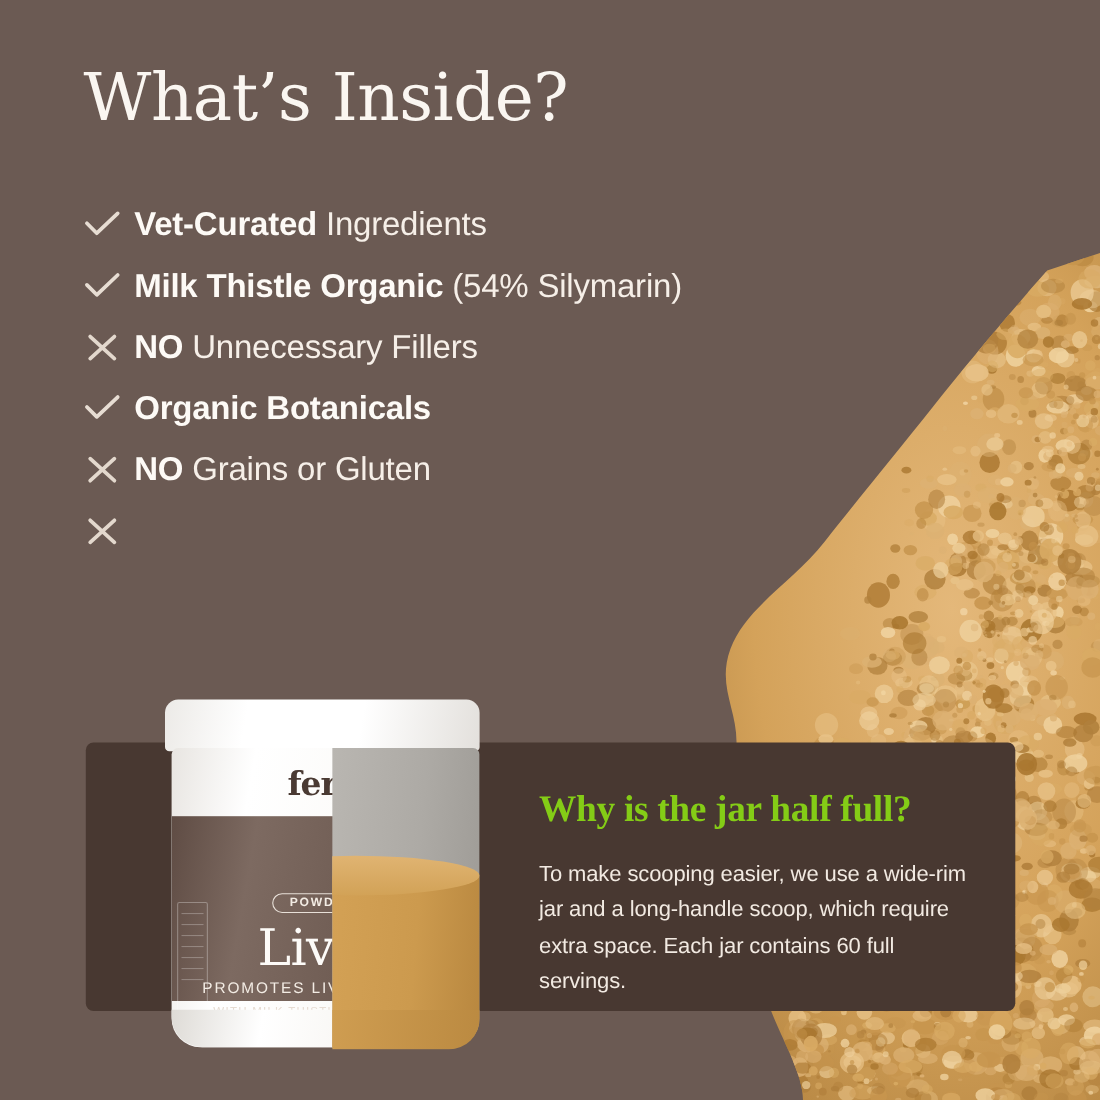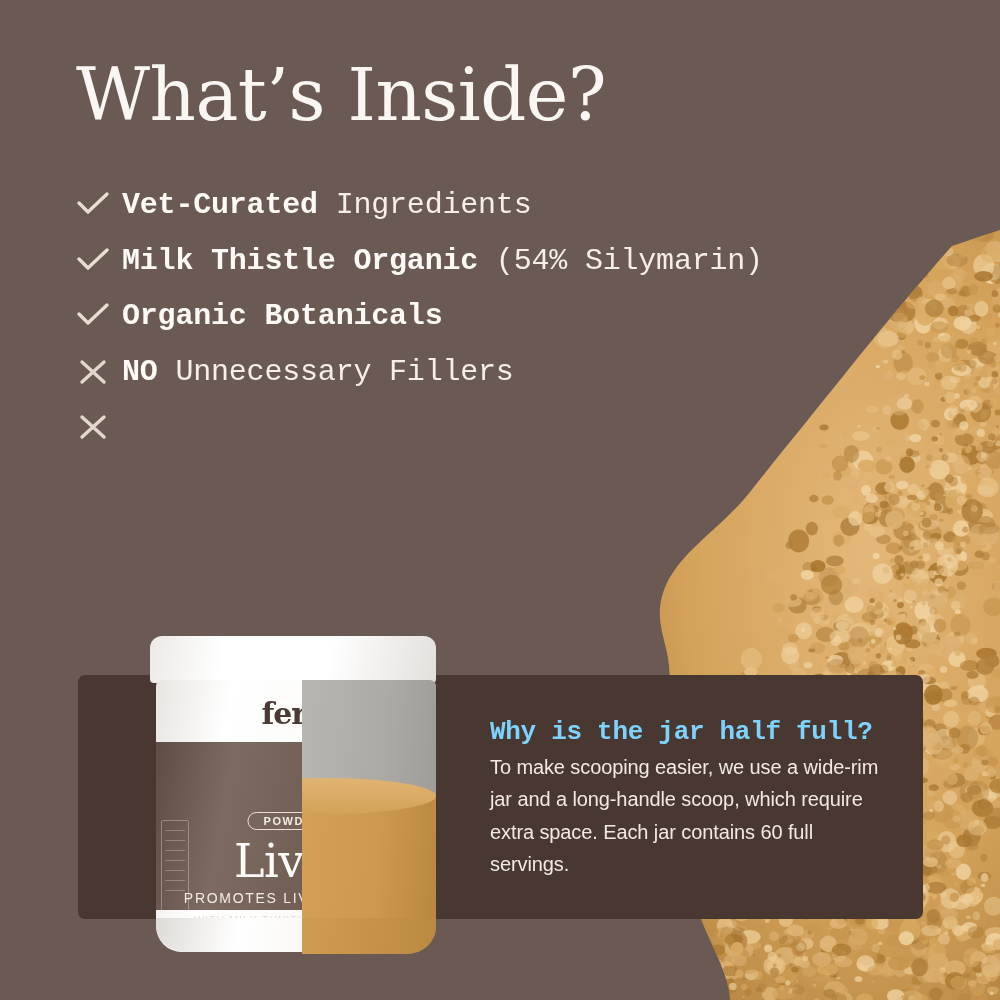--- a/index.html
+++ b/index.html
@@ -12,48 +12,48 @@
   #stage{position:absolute;inset:0;width:1000px;height:1000px;overflow:hidden;}
 
   
   #powder{position:absolute;right:0;top:230px;width:420px;height:770px;overflow:hidden;}
   #powder svg{display:block;}
 
   
   .headline{
     position:absolute;left:76px;top:58px;
     font-family:"DejaVu Serif","Liberation Serif",serif;
-    font-size:72px;line-height:1.05;color:#faf6f1;
+    font-size:60px;line-height:1.05;color:#faf6f1;
     letter-spacing:-0.5px;white-space:nowrap;
   }
 
   
   .list{position:absolute;left:76px;top:186px;width:760px;}
-  .row{display:flex;align-items:flex-start;margin-bottom:18px;font-family:Liberation Mono, monospace;}
+  .row{display:flex;align-items:flex-start;margin-bottom:18px;}
   .mark{width:46px;flex:0 0 46px;padding-top:5px;}
   .mark svg{display:block;}
   .rtext{
     font-size:30px;line-height:1.22;color:#f6efe8;
     letter-spacing:-0.2px;padding-top:1px;
   }
   .rtext b{font-weight:700;color:#fdfaf6;}
 
   
   #card{
     position:absolute;left:78px;top:675px;width:845px;height:244px;
     background:#483831;border-radius:7px;
   }
   .card-inner{position:absolute;left:412px;top:42px;width:390px;}
   .card-title{
-    font-family:Liberation Mono, monospace;
-    font-weight:700;font-size:26px;color:#7dd3fc;
+    font-family:Liberation Serif, serif;
+    font-weight:700;font-size:34px;color:#84cc16;
     letter-spacing:-0.3px;white-space:nowrap;
   }
   .card-body{
-    margin-top:4px;font-size:20px;line-height:1.62;
+    margin-top:24px;font-size:20px;line-height:1.62;
     color:#f2eae2;letter-spacing:-0.1px;
   }
 
   
   #jar{position:absolute;left:142px;top:636px;width:302px;height:325px;}
   .lid{
     position:absolute;left:8px;top:0;width:286px;height:47px;
     border-radius:12px 12px 4px 4px;
     background:linear-gradient(100deg,#eceae7 0%,#ffffff 26%,#ffffff 62%,#e3e0dc 100%);
   }
@@ -1892,32 +1892,40 @@
       <span class="mark">
         <svg width="34" height="28" viewBox="0 0 34 28">
             <path d="M3 12 L12 21 L31 3" fill="none" stroke="#e7ddd3" stroke-width="3.4" stroke-linecap="round" stroke-linejoin="round"></path>
           </svg>
       </span>
       <span class="rtext"><b>Milk Thistle Organic</b><span> (54% Silymarin)</span></span>
     </div>
     <div class="row">
       <span class="mark">
         <svg width="34" height="28" viewBox="0 0 34 28">
+            <path d="M6 4 L28 24 M28 4 L6 24" fill="none" stroke="#e3d8cd" stroke-width="3.4" stroke-linecap="round"></path>
+          </svg>
+      </span>
+      <span class="rtext"><b>NO</b><span> Unnecessary Fillers</span></span>
+    </div>
+    <div class="row">
+      <span class="mark">
+        <svg width="34" height="28" viewBox="0 0 34 28">
             <path d="M3 12 L12 21 L31 3" fill="none" stroke="#e7ddd3" stroke-width="3.4" stroke-linecap="round" stroke-linejoin="round"></path>
           </svg>
       </span>
       <span class="rtext"><b>Organic Botanicals</b><span></span></span>
     </div>
     <div class="row">
       <span class="mark">
         <svg width="34" height="28" viewBox="0 0 34 28">
             <path d="M6 4 L28 24 M28 4 L6 24" fill="none" stroke="#e3d8cd" stroke-width="3.4" stroke-linecap="round"></path>
           </svg>
       </span>
-      <span class="rtext"><b>NO</b><span> Unnecessary Fillers</span></span>
+      <span class="rtext"><b>NO</b><span> Grains or Gluten</span></span>
     </div>
     <div class="row">
       <span class="mark">
         <svg width="34" height="28" viewBox="0 0 34 28">
             <path d="M6 4 L28 24 M28 4 L6 24" fill="none" stroke="#e3d8cd" stroke-width="3.4" stroke-linecap="round"></path>
           </svg>
       </span>
     </div>
   </div>
 

